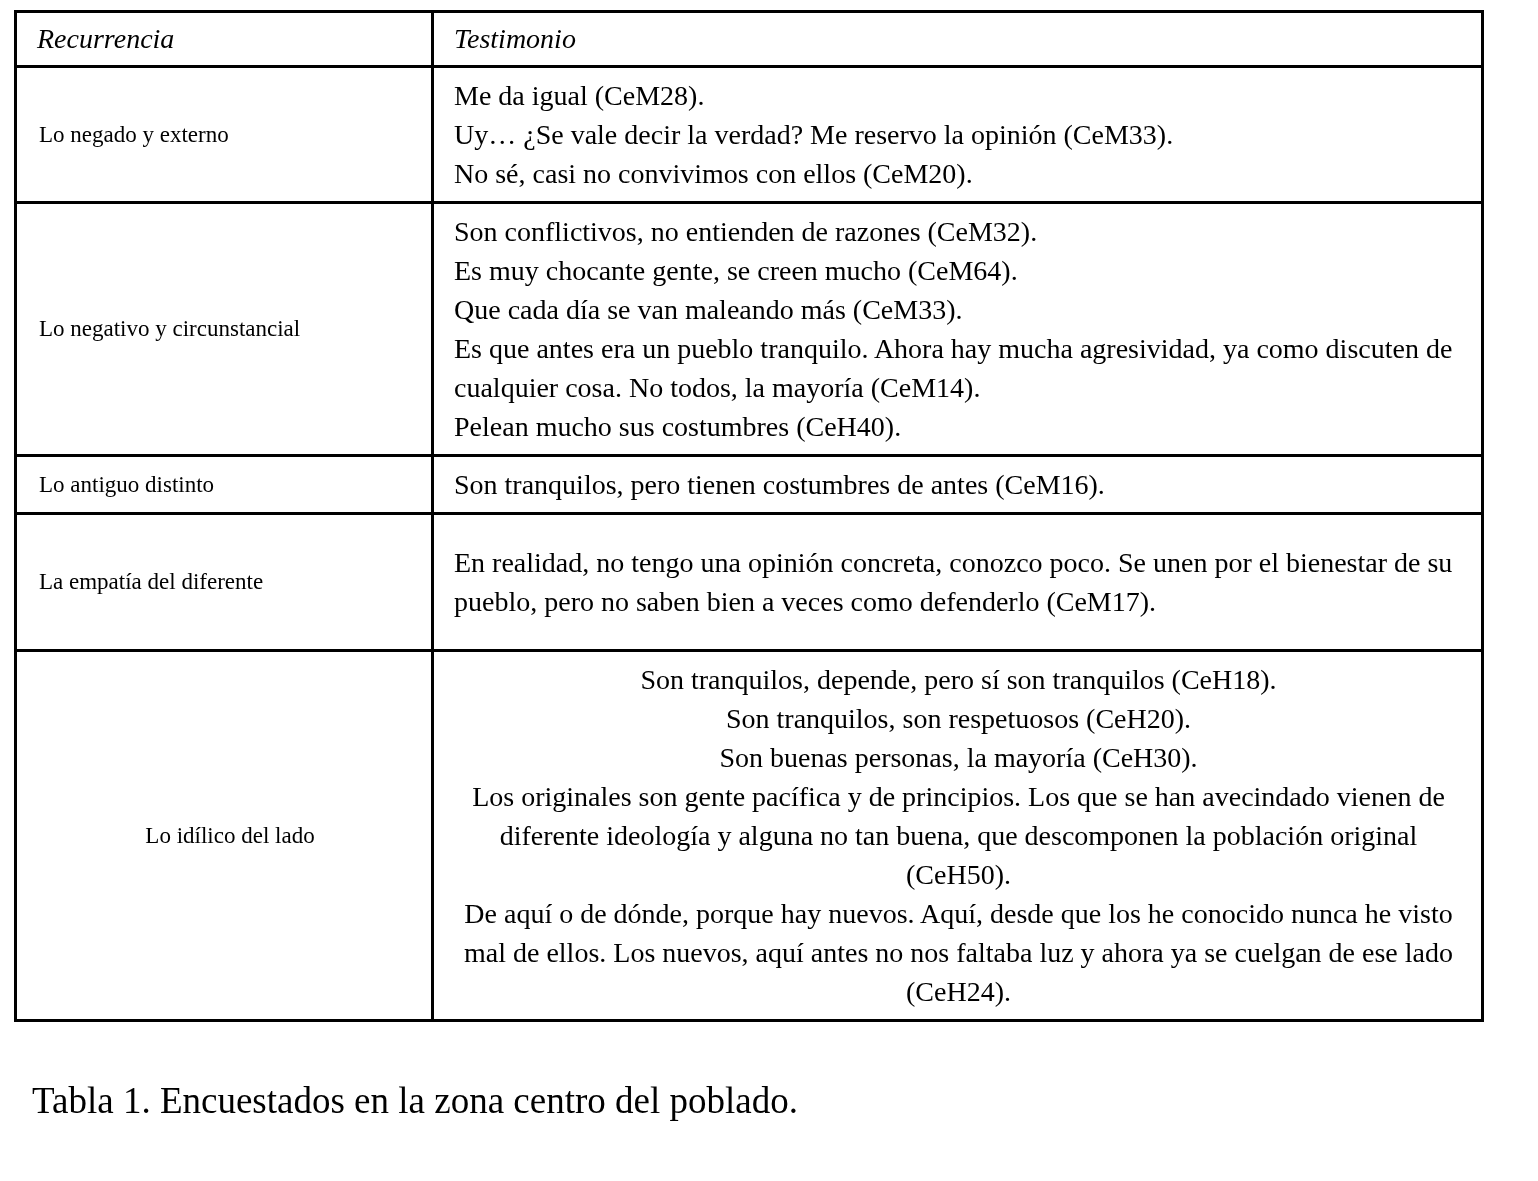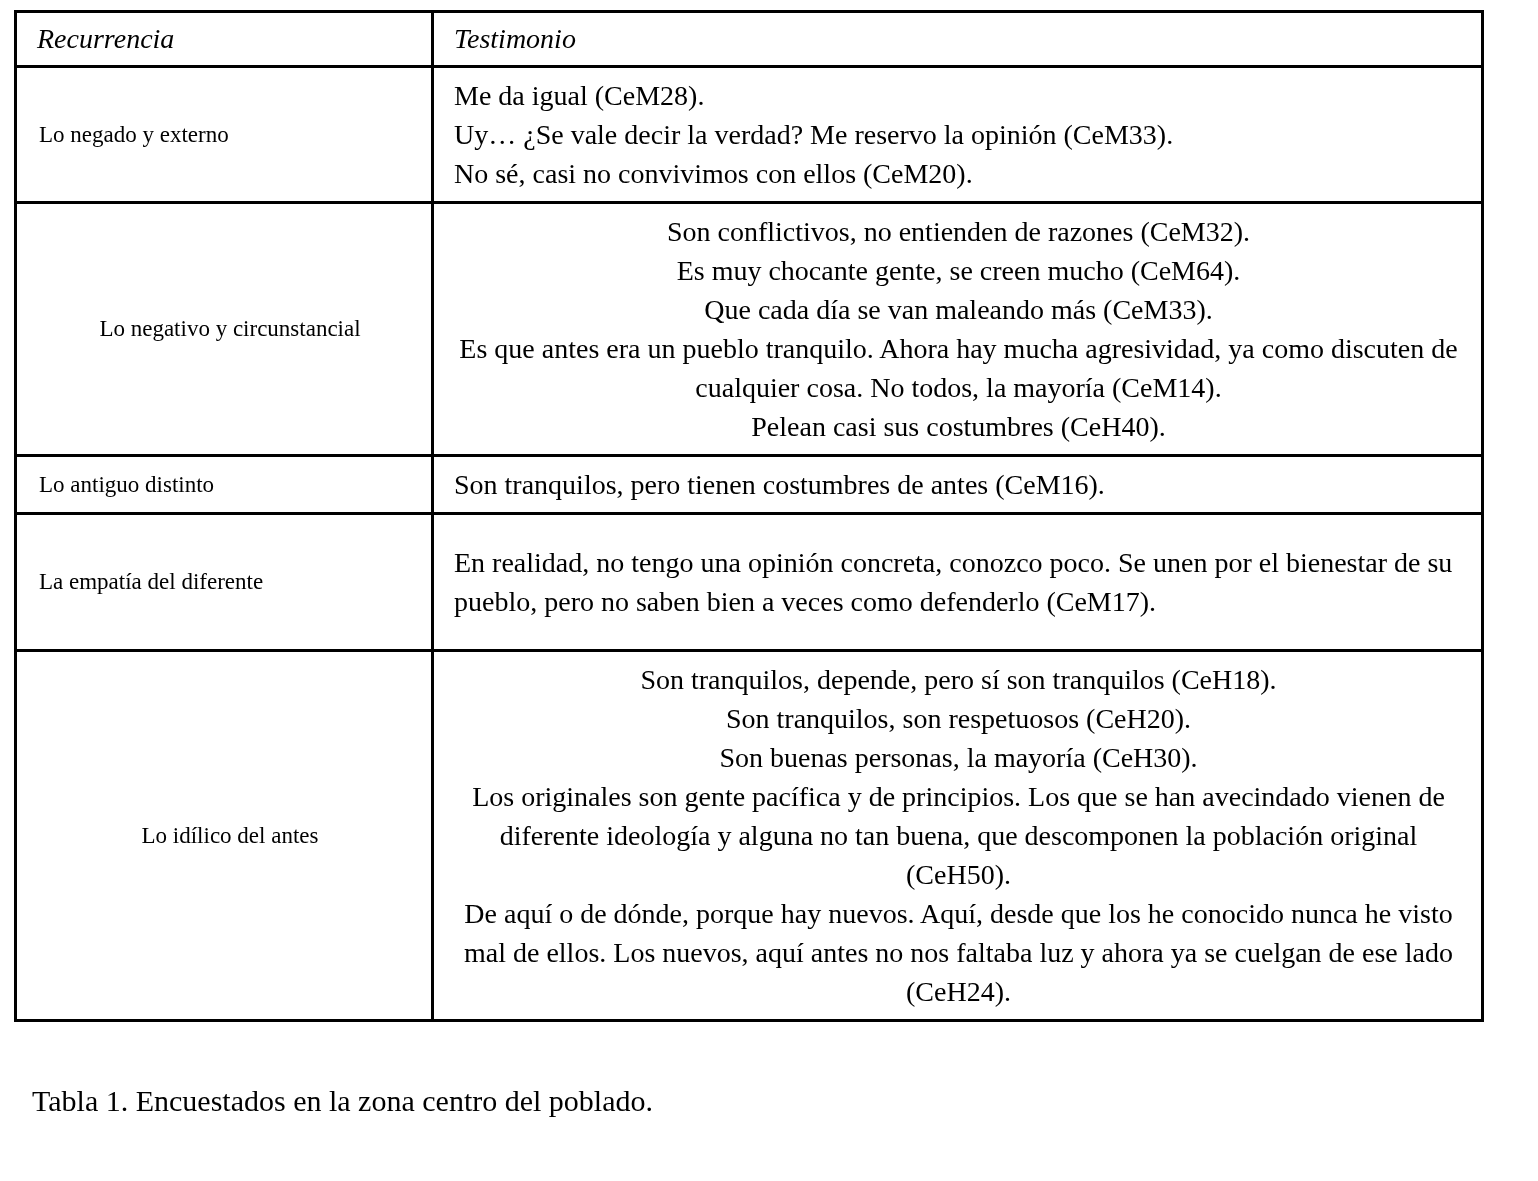--- a/index.html
+++ b/index.html
@@ -50,29 +50,29 @@
   }
   td.cell-testimonio {
     font-size: 28px;
     padding: 8px 18px 8px 20px;
   }
   td.cell-testimonio .testimonio-line {
     line-height: 39px;
   }
   
   tbody tr:nth-child(1) td { height: 128px; }
-  tbody tr:nth-child(2) td { height: 240px; text-align: center; }
+  tbody tr:nth-child(2) td { height: 240px; }
   tbody tr:nth-child(3) td { height: 56px; }
   tbody tr:nth-child(4) td { height: 137px; }
   tbody tr:nth-child(5) td { height: 354px; text-align: center; }
   .caption {
     position: absolute;
     left: 18px;
     top: 1068px;
-    font-size: 30px;
+    font-size: 37px;
     line-height: 45px;
   }
 </style>
 </head>
 <body>
 
 <div class="page">
   <table class="recurrencia-table">
     <thead>
       <tr>
@@ -89,37 +89,37 @@
             <div class="testimonio-line">No sé, casi no convivimos con ellos (CeM20).</div>
           </td>
         </tr>
         <tr>
           <td class="cell-recurrencia">Lo negativo y circunstancial</td>
           <td class="cell-testimonio">
             <div class="testimonio-line">Son conflictivos, no entienden de razones (CeM32).</div>
             <div class="testimonio-line">Es muy chocante gente, se creen mucho (CeM64).</div>
             <div class="testimonio-line">Que cada día se van maleando más (CeM33).</div>
             <div class="testimonio-line">Es que antes era un pueblo tranquilo. Ahora hay mucha agresividad, ya como discuten de cualquier cosa. No todos, la mayoría (CeM14).</div>
-            <div class="testimonio-line">Pelean casi sus costumbres (CeH40).</div>
+            <div class="testimonio-line">Pelean mucho sus costumbres (CeH40).</div>
           </td>
         </tr>
         <tr>
           <td class="cell-recurrencia">Lo antiguo distinto</td>
           <td class="cell-testimonio">
             <div class="testimonio-line">Son tranquilos, pero tienen costumbres de antes (CeM16).</div>
           </td>
         </tr>
         <tr>
           <td class="cell-recurrencia">La empatía del diferente</td>
           <td class="cell-testimonio">
             <div class="testimonio-line">En realidad, no tengo una opinión concreta, conozco poco. Se unen por el bienestar de su pueblo, pero no saben bien a veces como defenderlo (CeM17).</div>
           </td>
         </tr>
         <tr>
-          <td class="cell-recurrencia">Lo idílico del antes</td>
+          <td class="cell-recurrencia">Lo idílico del lado</td>
           <td class="cell-testimonio">
             <div class="testimonio-line">Son tranquilos, depende, pero sí son tranquilos (CeH18).</div>
             <div class="testimonio-line">Son tranquilos, son respetuosos (CeH20).</div>
             <div class="testimonio-line">Son buenas personas, la mayoría (CeH30).</div>
             <div class="testimonio-line">Los originales son gente pacífica y de principios. Los que se han avecindado vienen de diferente ideología y alguna no tan buena, que descomponen la población original (CeH50).</div>
             <div class="testimonio-line">De aquí o de dónde, porque hay nuevos. Aquí, desde que los he conocido nunca he visto mal de ellos. Los nuevos, aquí antes no nos faltaba luz y ahora ya se cuelgan de ese lado (CeH24).</div>
           </td>
         </tr>
       </tbody>
   </table>

